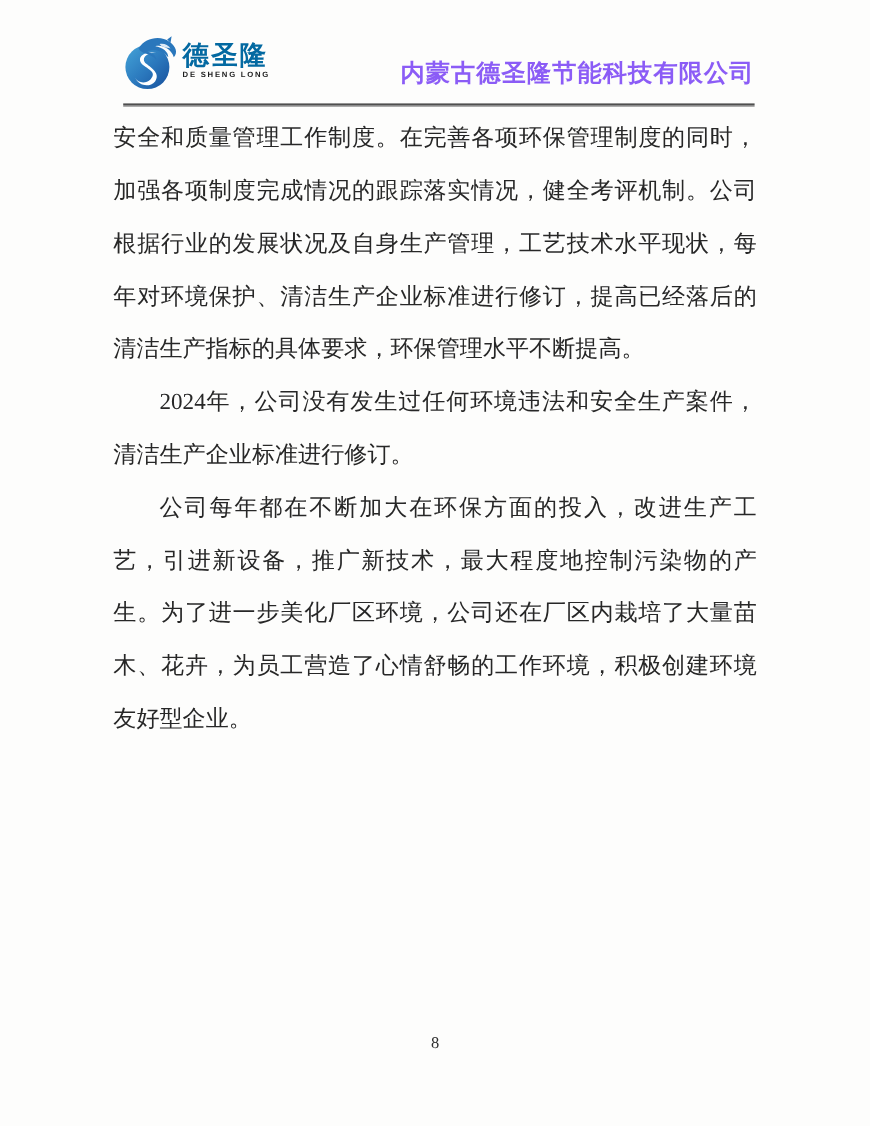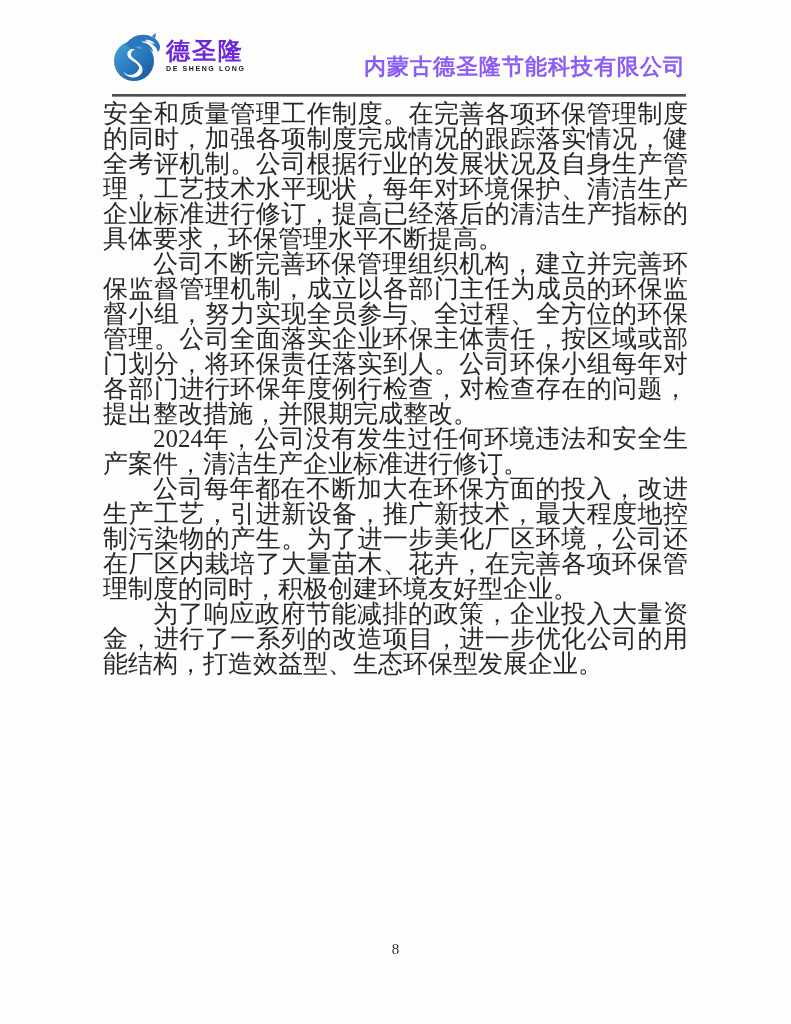--- a/index.html
+++ b/index.html
@@ -16,39 +16,39 @@
   .header {
     position:absolute; left:112px; top:30px; width:574px;
     display:flex; justify-content:space-between; align-items:flex-end;
   }
   .logo { display:flex; align-items:center; }
   .logo-mark { width:52px; height:54px; flex:0 0 auto; }
   .logo-text { margin-left:2px; margin-bottom:2px; }
   .logo-cn {
     font-family:"Liberation Sans","DejaVu Sans",sans-serif;
     font-weight:bold; font-size:24px; line-height:24px;
-    letter-spacing:2px; color:#6d28d9;
+    letter-spacing:2px; color:#0369a1;
   }
   .logo-en {
     font-family:"Liberation Sans","DejaVu Sans",sans-serif;
     font-weight:bold; font-size:7px; line-height:9px;
     letter-spacing:1.6px; color:#1b1b1b; margin-top:1px;
   }
   .company-name {
     font-size:22px; font-weight:bold; color:#8b5cf6;
     padding-bottom:2px; letter-spacing:1px; white-space:nowrap;
   }
   .rule {
     position:absolute; left:112px; top:94px; width:574px; height:3px;
     background:linear-gradient(to bottom,#4f4f4f 0 60%,#8a8a8a 60% 100%);
   }
   
   .body-text {
     position:absolute; left:103px; top:101px; width:585px;
-    font-size:25px; line-height:25px;
+    font-size:21px; line-height:48px;
     text-align:justify; text-justify:inter-ideograph;
     color:#272727;
   }
   .body-text p { margin:0; }
   .body-text p.indent { text-indent:2em; }
   
   .footer {
     position:absolute; top:941px; left:0; width:100%;
     text-align:center; font-size:15px; color:#2e2e2e;
   }
@@ -82,23 +82,21 @@
         <div class="logo-en">DE SHENG LONG</div>
       </div>
     </div>
     <div class="company-name">内蒙古德圣隆节能科技有限公司</div>
   </header>
 
   <div class="rule"></div>
 
   <main class="body-text" id="doc-body">
       <p class="para">安全和质量管理工作制度。在完善各项环保管理制度的同时，加强各项制度完成情况的跟踪落实情况，健全考评机制。公司根据行业的发展状况及自身生产管理，工艺技术水平现状，每年对环境保护、清洁生产企业标准进行修订，提高已经落后的清洁生产指标的具体要求，环保管理水平不断提高。</p>
-      <p class="para indent">公司不断完善环保管理组织机构，建立并完善环保监督管理机制，成立以各部门主任为成员的环保监督小组，努力实现全员参与、全过程、全方位的环保管理。公司全面落实企业环保主体责任，按区域或部门划分，将环保责任落实到人。公司环保小组每年对各部门进行环保年度例行检查，对检查存在的问题，提出整改措施，并限期完成整改。</p>
       <p class="para indent">2024年，公司没有发生过任何环境违法和安全生产案件，清洁生产企业标准进行修订。</p>
-      <p class="para indent">公司每年都在不断加大在环保方面的投入，改进生产工艺，引进新设备，推广新技术，最大程度地控制污染物的产生。为了进一步美化厂区环境，公司还在厂区内栽培了大量苗木、花卉，在完善各项环保管理制度的同时，积极创建环境友好型企业。</p>
-      <p class="para indent">为了响应政府节能减排的政策，企业投入大量资金，进行了一系列的改造项目，进一步优化公司的用能结构，打造效益型、生态环保型发展企业。</p>
+      <p class="para indent">公司每年都在不断加大在环保方面的投入，改进生产工艺，引进新设备，推广新技术，最大程度地控制污染物的产生。为了进一步美化厂区环境，公司还在厂区内栽培了大量苗木、花卉，为员工营造了心情舒畅的工作环境，积极创建环境友好型企业。</p>
     </main>
 
   <footer class="footer">
     <span>8</span>
   </footer>
 
 </div>
 
 </body></html>

